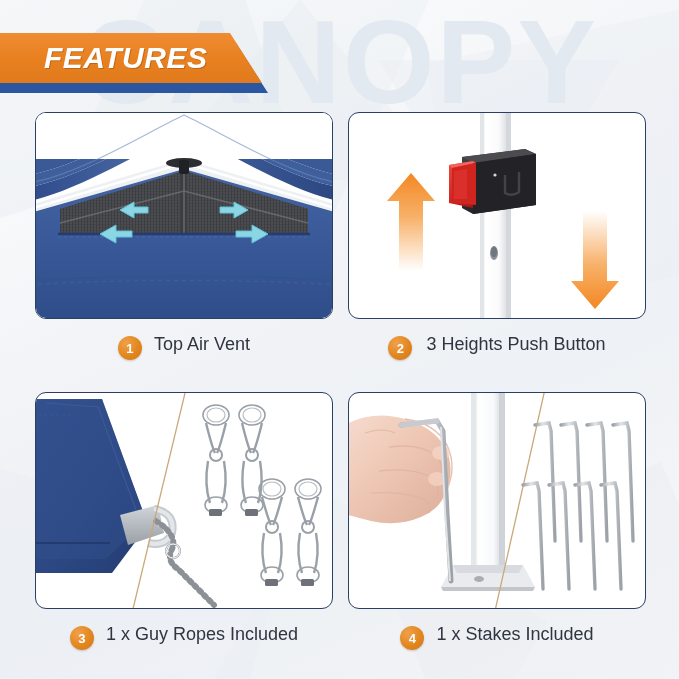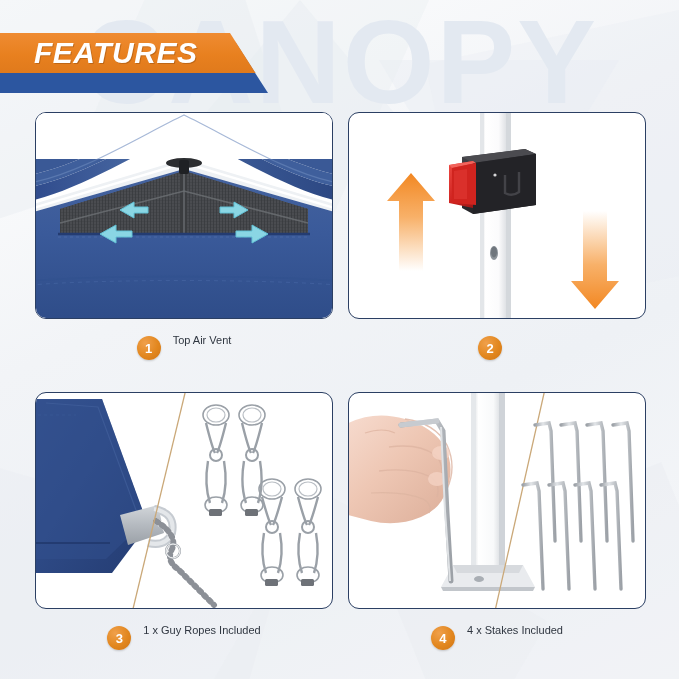--- a/index.html
+++ b/index.html
@@ -33,24 +33,24 @@
     font-family:"Liberation Sans","DejaVu Sans",sans-serif;
   }
   
   #header{position:absolute;left:0;top:33px;height:52px;}
   .banner-shadow{
     position:absolute;left:0;top:10px;width:268px;height:50px;
     background:#2c56a0;
     clip-path:polygon(0 0,236px 0,268px 50px,0 50px);
   }
   .banner{
-    position:absolute;left:0;top:0;width:262px;height:40px;
+    position:absolute;left:0;top:0;width:262px;height:50px;
     background:linear-gradient(180deg,#ef8b32 0%,#e8801f 55%,#e07a1c 100%);
     clip-path:polygon(0 0,230px 0,262px 50px,0 50px);
-    display:flex;align-items:center;
+    display:flex;align-items:center;padding-left:10px;
   }
   .banner-text{
     color:#ffffff;font-size:30px;font-weight:bold;font-style:italic;
     letter-spacing:.5px;padding-left:34px;
     text-shadow:1px 1px 0 rgba(120,60,10,.35);
   }
   
   #grid{position:absolute;left:0;top:112px;width:679px;}
   .cell{position:absolute;}
   .c1{left:35px;top:0;width:298px;}
@@ -68,21 +68,21 @@
     gap:12px;margin-top:14px;
   }
   .badge{
     flex:0 0 auto;width:24px;height:24px;border-radius:50%;
     background:radial-gradient(circle at 34% 30%,#f0a04b 0%,#e2871f 55%,#cf7414 100%);
     color:#fff;font-size:13px;font-weight:bold;
     display:flex;align-items:center;justify-content:center;
     margin-top:3px;box-shadow:0 1px 2px rgba(0,0,0,.18);
   }
   .caption-text{
-    color:#2f3640;font-size:11px;line-height:1.32;
+    color:#2f3640;font-size:18px;line-height:1.32;
     text-align:center;max-width:232px;
   }
   .c2 .caption{gap:14px;}
   .c2 .caption-text{max-width:222px;}
   
   .vent-stage{position:absolute;inset:0;background:#fff;}
 </style>
 </head>
 <body>
 
@@ -247,20 +247,21 @@
         </g>
 
         <g>
           <path d="M234 98 L234 168 L222 168 L246 196 L270 168 L258 168 L258 98 Z" fill="url(#dnArrow)"></path>
         </g>
       </svg>
     </div>
     <div class="caption">
       <div class="badge">2</div>
       <div class="caption-text">
+        <div>3 Heights Push Button</div>
       </div>
     </div>
   </div>
 
   <div class="cell c3">
     <div class="panel">
       <svg width="296" height="215" viewBox="0 0 296 215" style="position:absolute;left:0;top:0">
         <defs>
           <linearGradient id="tarpg" x1="0" y1="0" x2="1" y2="1">
             <stop offset="0%" stop-color="#35528f"></stop>
@@ -401,17 +402,17 @@
         <g stroke="url(#metal)" stroke-width="3.4" fill="none" stroke-linecap="round">
           <path d="M174 92 L188 90 L190 98 L194 196"></path>
           <path d="M200 92 L214 90 L216 98 L220 196"></path>
           <path d="M226 92 L240 90 L242 98 L246 196"></path>
           <path d="M252 92 L266 90 L268 98 L272 196"></path>
         </g>
       </svg>
     </div>
     <div class="caption">
       <div class="badge">4</div>
-      <div class="caption-text">4 x Stakes Included</div>
+      <div class="caption-text">1 x Stakes Included</div>
     </div>
   </div>
 
 </div>
 
 </body></html>

